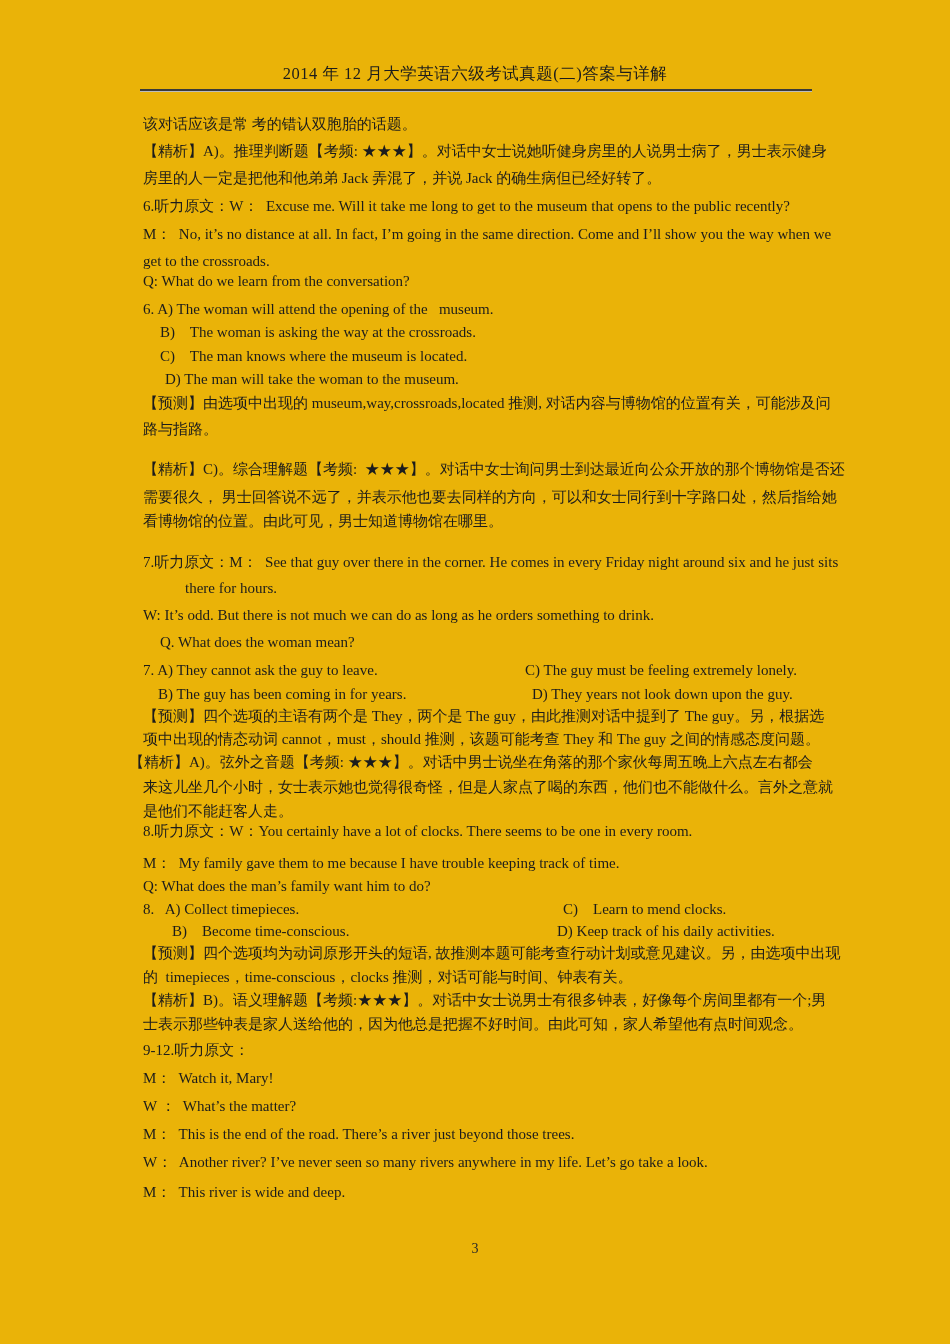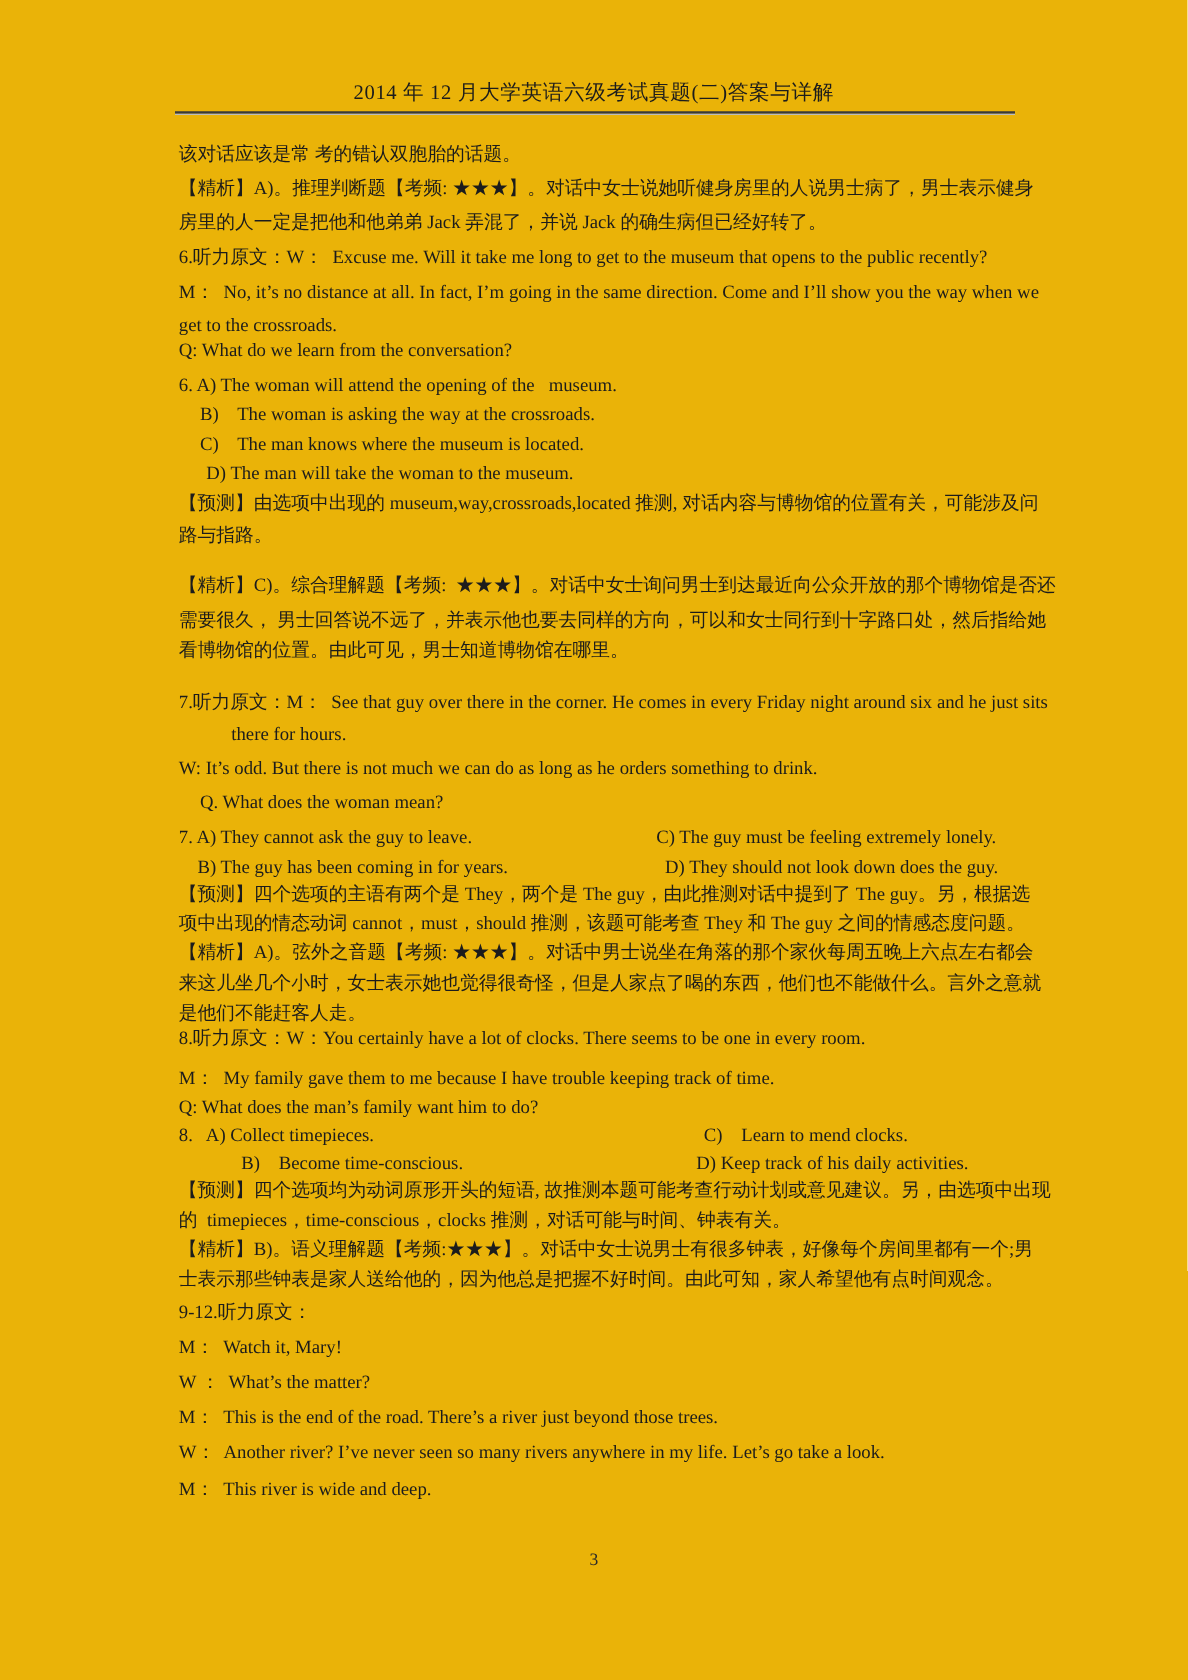--- a/index.html
+++ b/index.html
@@ -84,32 +84,32 @@
       <div class="tline" style="top: 459px; left: 143px;">【精析】C)。综合理解题【考频:  ★★★】。对话中女士询问男士到达最近向公众开放的那个博物馆是否还</div>
       <div class="tline" style="top: 511px; left: 143px;">看博物馆的位置。由此可见，男士知道博物馆在哪里。</div>
       <div class="tline" style="top: 487px; left: 143px;">需要很久， 男士回答说不远了，并表示他也要去同样的方向，可以和女士同行到十字路口处，然后指给她</div>
       <div class="tline" style="top: 552px; left: 143px;">7.听力原文：M：  See that guy over there in the corner. He comes in every Friday night around six and he just sits</div>
       <div class="tline" style="top: 578px; left: 185px;">there for hours.</div>
       <div class="tline" style="top: 605px; left: 143px;">W: It’s odd. But there is not much we can do as long as he orders something to drink.</div>
       <div class="tline" style="top: 632px; left: 160px;">Q. What does the woman mean?</div>
       <div class="tline" style="top: 660px; left: 143px;">7. A) They cannot ask the guy to leave.</div>
       <div class="tline" style="top: 660px; left: 525px;">C) The guy must be feeling extremely lonely.</div>
       <div class="tline" style="top: 684px; left: 158px;">B) The guy has been coming in for years.</div>
-      <div class="tline" style="top: 684px; left: 532px;">D) They should not look down does the guy.</div>
+      <div class="tline" style="top: 684px; left: 532px;">D) They years not look down upon the guy.</div>
       <div class="tline" style="top: 706px; left: 143px;">【预测】四个选项的主语有两个是 They，两个是 The guy，由此推测对话中提到了 The guy。另，根据选</div>
       <div class="tline" style="top: 729px; left: 143px;">项中出现的情态动词 cannot，must，should 推测，该题可能考查 They 和 The guy 之间的情感态度问题。</div>
-      <div class="tline" style="top: 752px; left: 143px;">【精析】A)。弦外之音题【考频: ★★★】。对话中男士说坐在角落的那个家伙每周五晚上六点左右都会</div>
+      <div class="tline" style="top: 752px; left: 129px;">【精析】A)。弦外之音题【考频: ★★★】。对话中男士说坐在角落的那个家伙每周五晚上六点左右都会</div>
       <div class="tline" style="top: 777px; left: 143px;">来这儿坐几个小时，女士表示她也觉得很奇怪，但是人家点了喝的东西，他们也不能做什么。言外之意就</div>
       <div class="tline" style="top: 801px; left: 143px; text-align: center;">是他们不能赶客人走。</div>
       <div class="tline" style="top: 821px; left: 143px;">8.听力原文：W：You certainly have a lot of clocks. There seems to be one in every room.</div>
       <div class="tline" style="top: 853px; left: 143px;">M：  My family gave them to me because I have trouble keeping track of time.</div>
       <div class="tline" style="top: 876px; left: 143px;">Q: What does the man’s family want him to do?</div>
       <div class="tline" style="top: 899px; left: 143px;">8.   A) Collect timepieces.</div>
       <div class="tline" style="top: 899px; left: 563px;">C)    Learn to mend clocks.</div>
-      <div class="tline" style="top: 921px; left: 172px; margin-left: 21px;">B)    Become time-conscious.</div>
+      <div class="tline" style="top: 921px; left: 172px;">B)    Become time-conscious.</div>
       <div class="tline" style="top: 921px; left: 557px;">D) Keep track of his daily activities.</div>
       <div class="tline" style="top: 943px; left: 143px;">【预测】四个选项均为动词原形开头的短语, 故推测本题可能考查行动计划或意见建议。另，由选项中出现</div>
       <div class="tline" style="top: 967px; left: 143px;">的  timepieces，time-conscious，clocks 推测，对话可能与时间、钟表有关。</div>
       <div class="tline" style="top: 990px; left: 143px;">【精析】B)。语义理解题【考频:★★★】。对话中女士说男士有很多钟表，好像每个房间里都有一个;男</div>
       <div class="tline" style="top: 1014px; left: 143px;">士表示那些钟表是家人送给他的，因为他总是把握不好时间。由此可知，家人希望他有点时间观念。</div>
       <div class="tline" style="top: 1040px; left: 143px;">9-12.听力原文：</div>
       <div class="tline" style="top: 1068px; left: 143px;">M：  Watch it, Mary!</div>
       <div class="tline" style="top: 1096px; left: 143px;">W ：  What’s the matter?</div>
       <div class="tline" style="top: 1124px; left: 143px;">M：  This is the end of the road. There’s a river just beyond those trees.</div>
       <div class="tline" style="top: 1152px; left: 143px;">W：  Another river? I’ve never seen so many rivers anywhere in my life. Let’s go take a look.</div>

